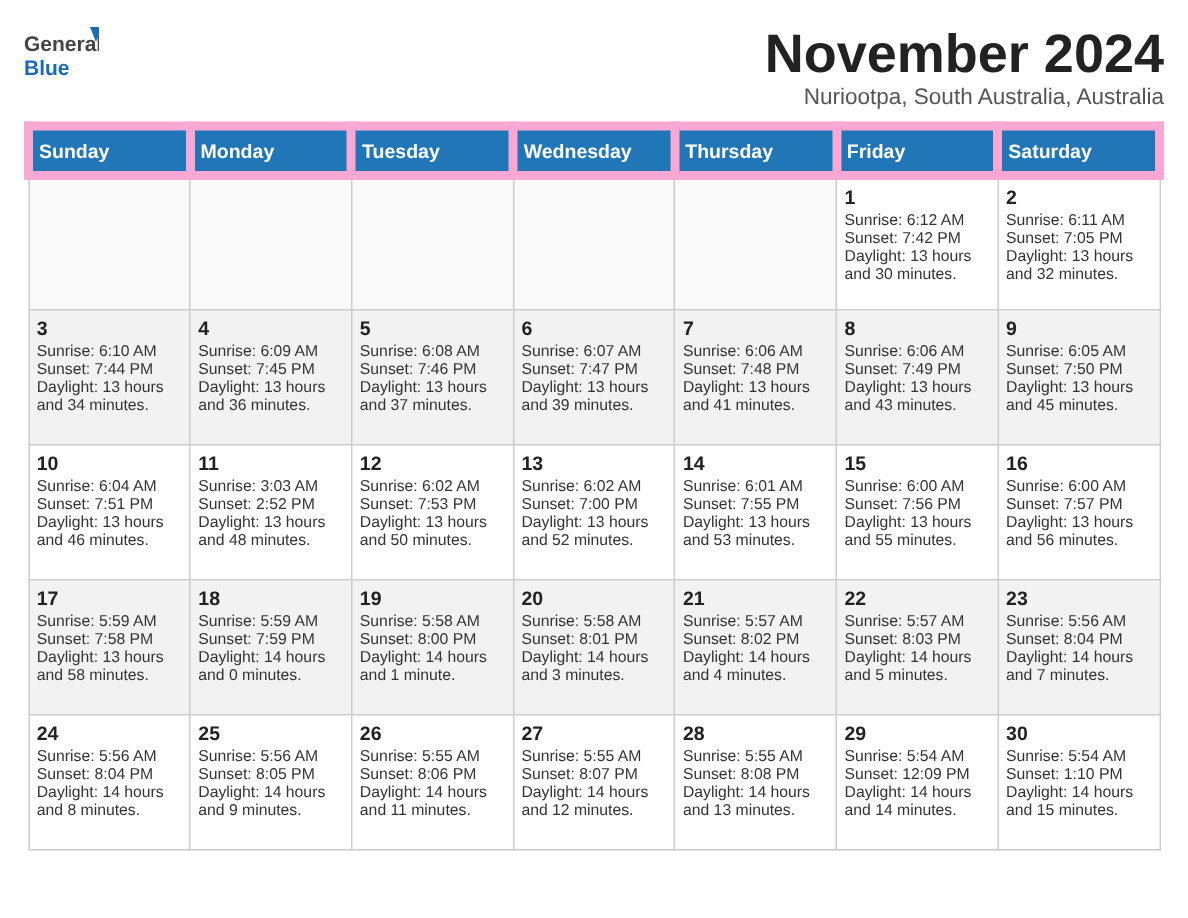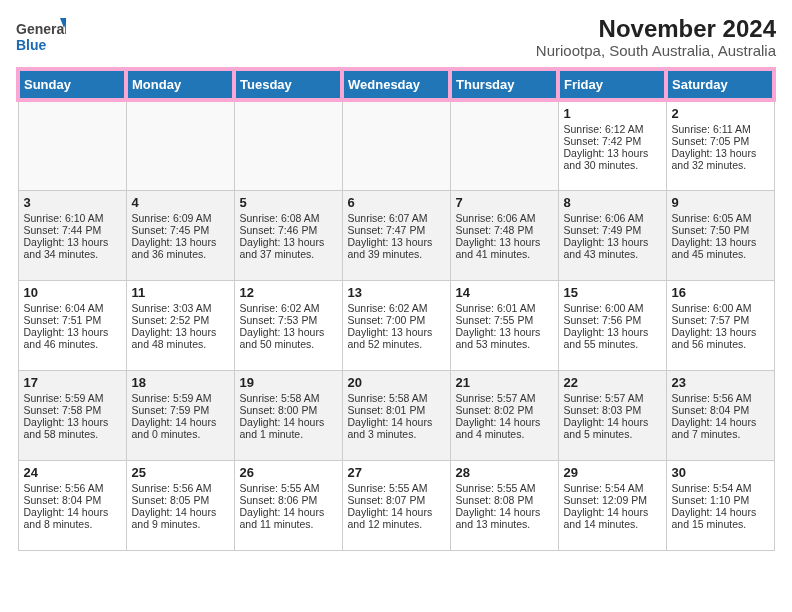--- a/index.html
+++ b/index.html
@@ -18,42 +18,42 @@
     }
     .logo {
       display: flex;
       align-items: center;
       gap: 4px;
     }
     .title-block {
       text-align: right;
     }
     .month-title {
-      font-size: 24px;
+      font-size: 36px;
       font-weight: bold;
       color: #222;
       line-height: 1.1;
     }
     .subtitle {
       font-size: 15px;
       color: #555;
     }
     table {
       width: 100%;
       border-collapse: collapse;
       table-layout: fixed;
     }
     thead th {
       background: #2176b8;
       color: #fff;
       font-size: 13px;
       font-weight: bold;
       padding: 6px 4px;
       text-align: left;
-      border: 4px solid #f9a8d4;
+      border: 6px solid #f9a8d4;
     }
     tbody td {
       vertical-align: top;
       border: 1px solid #ccc;
       padding: 4px 5px;
       font-size: 10.5px;
       color: #333;
       height: 90px;
       background: #fff;
     }

